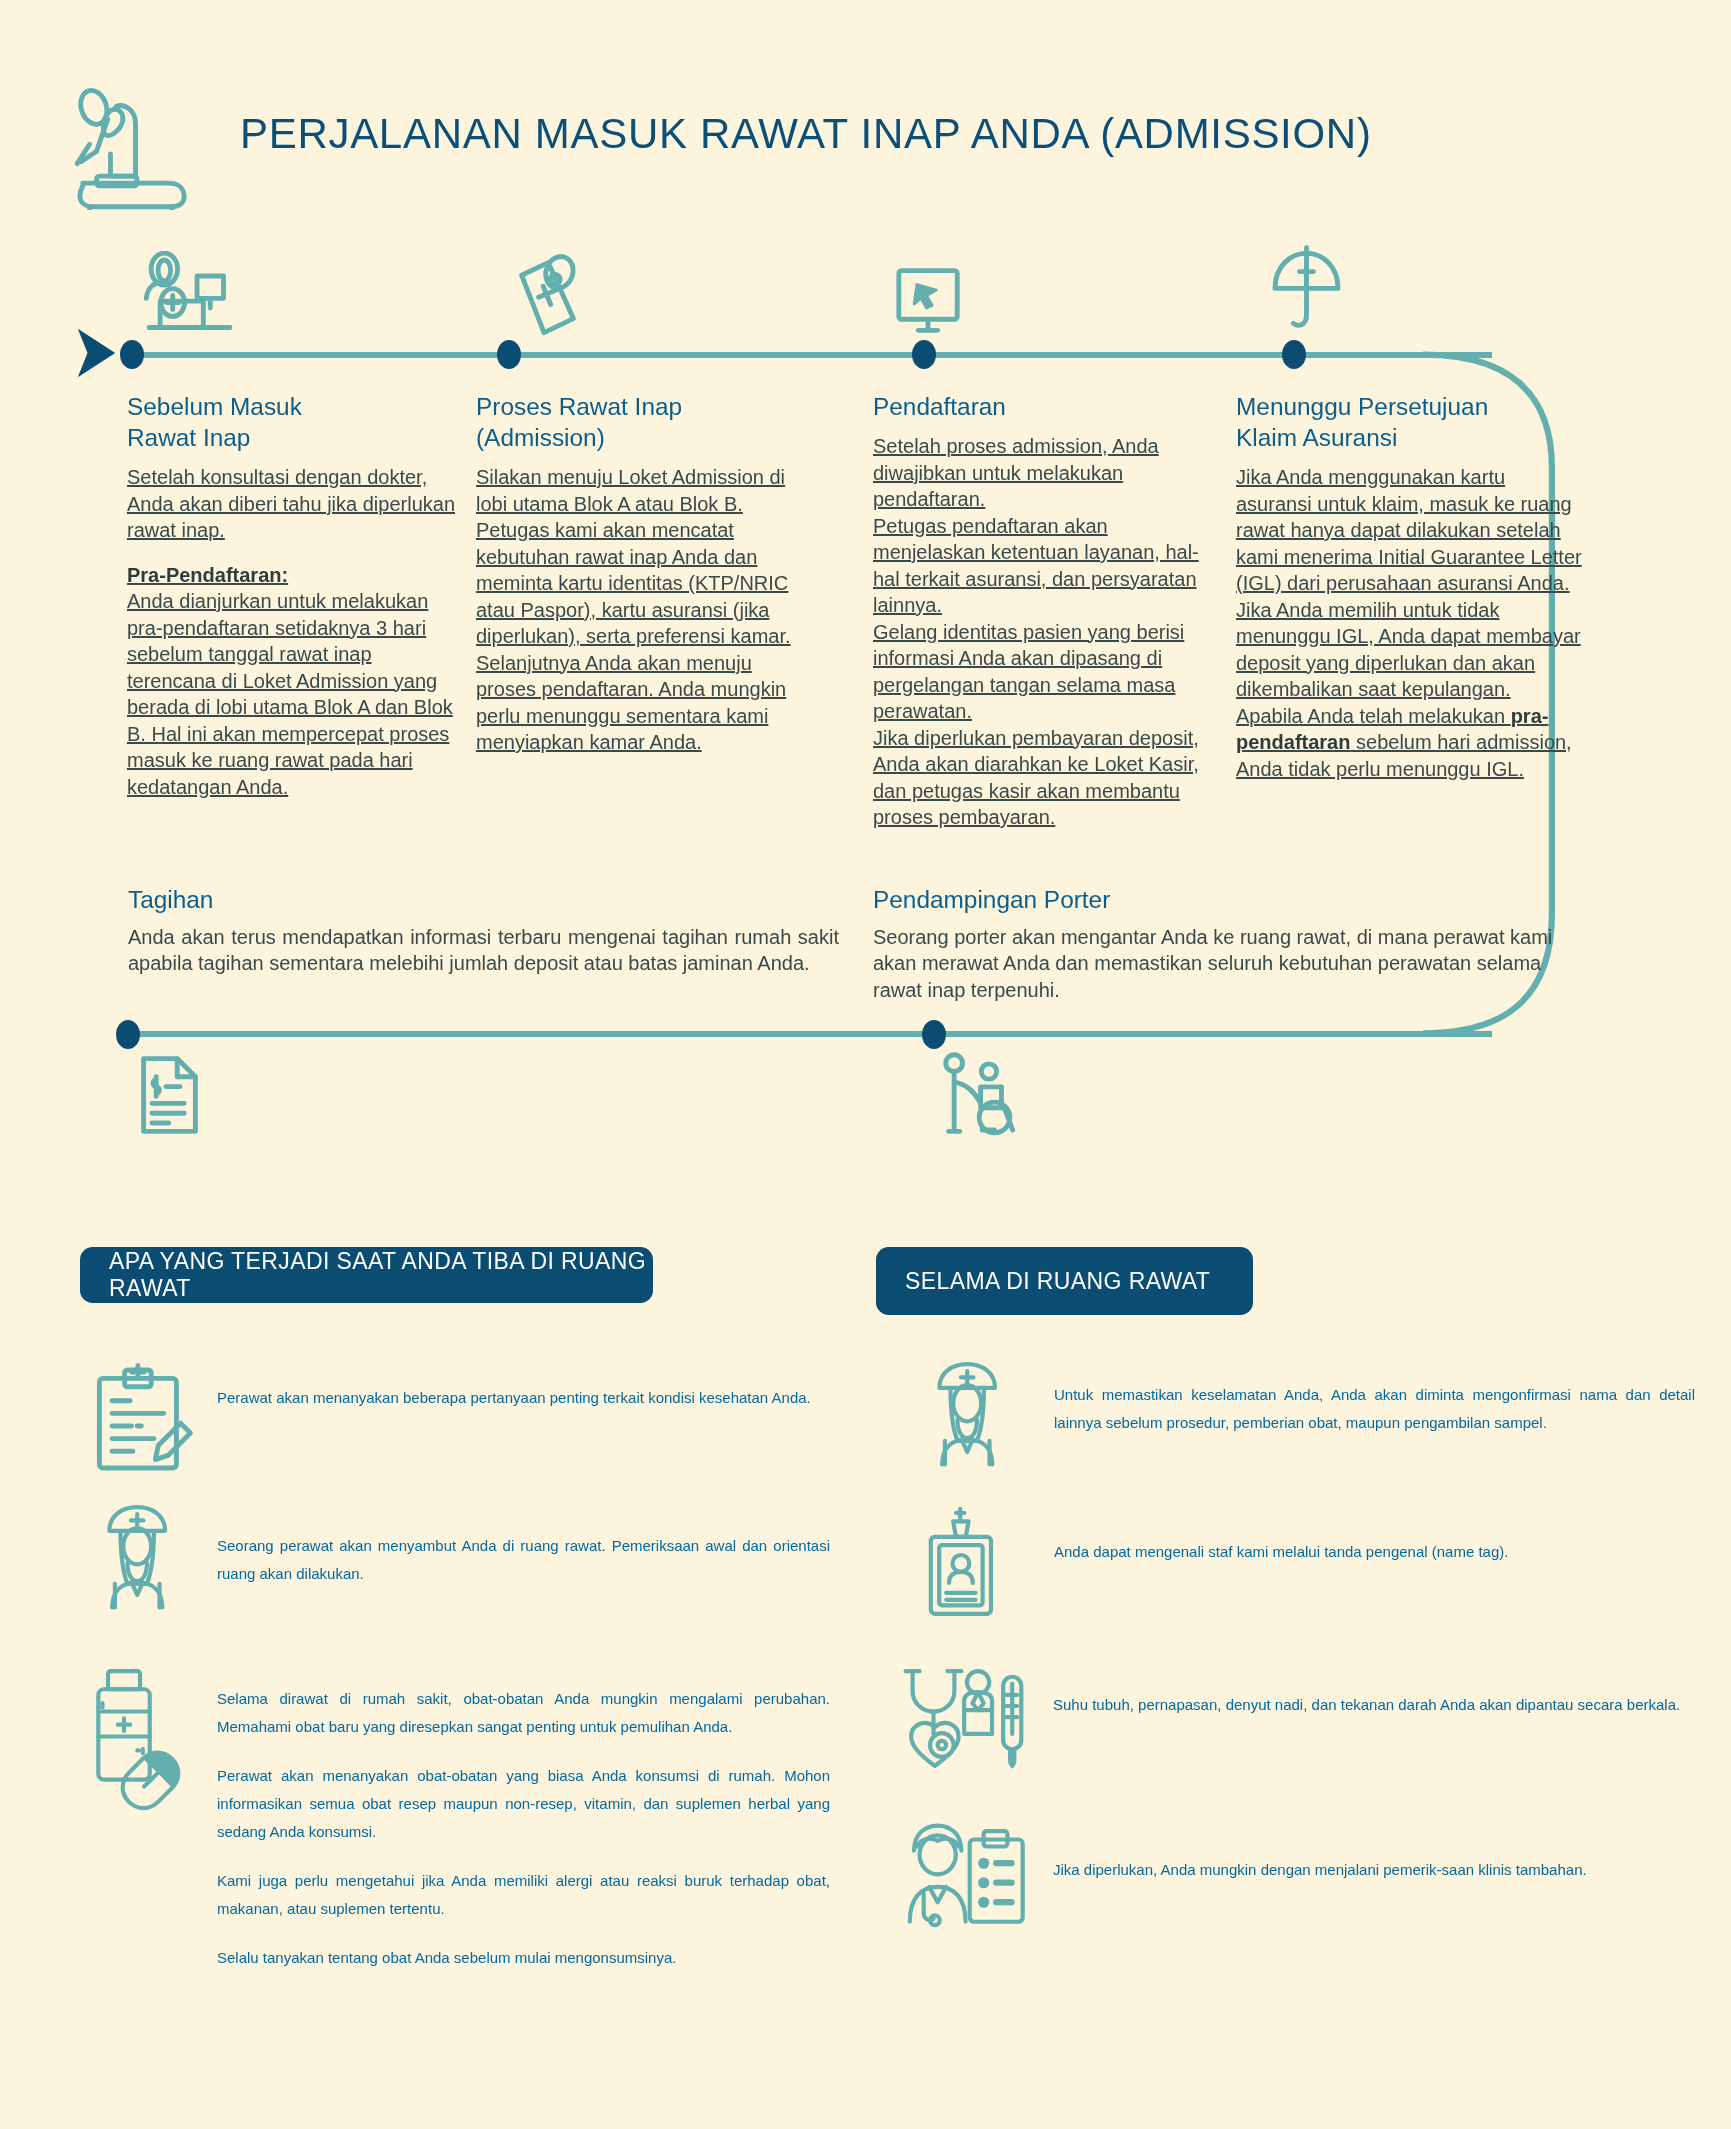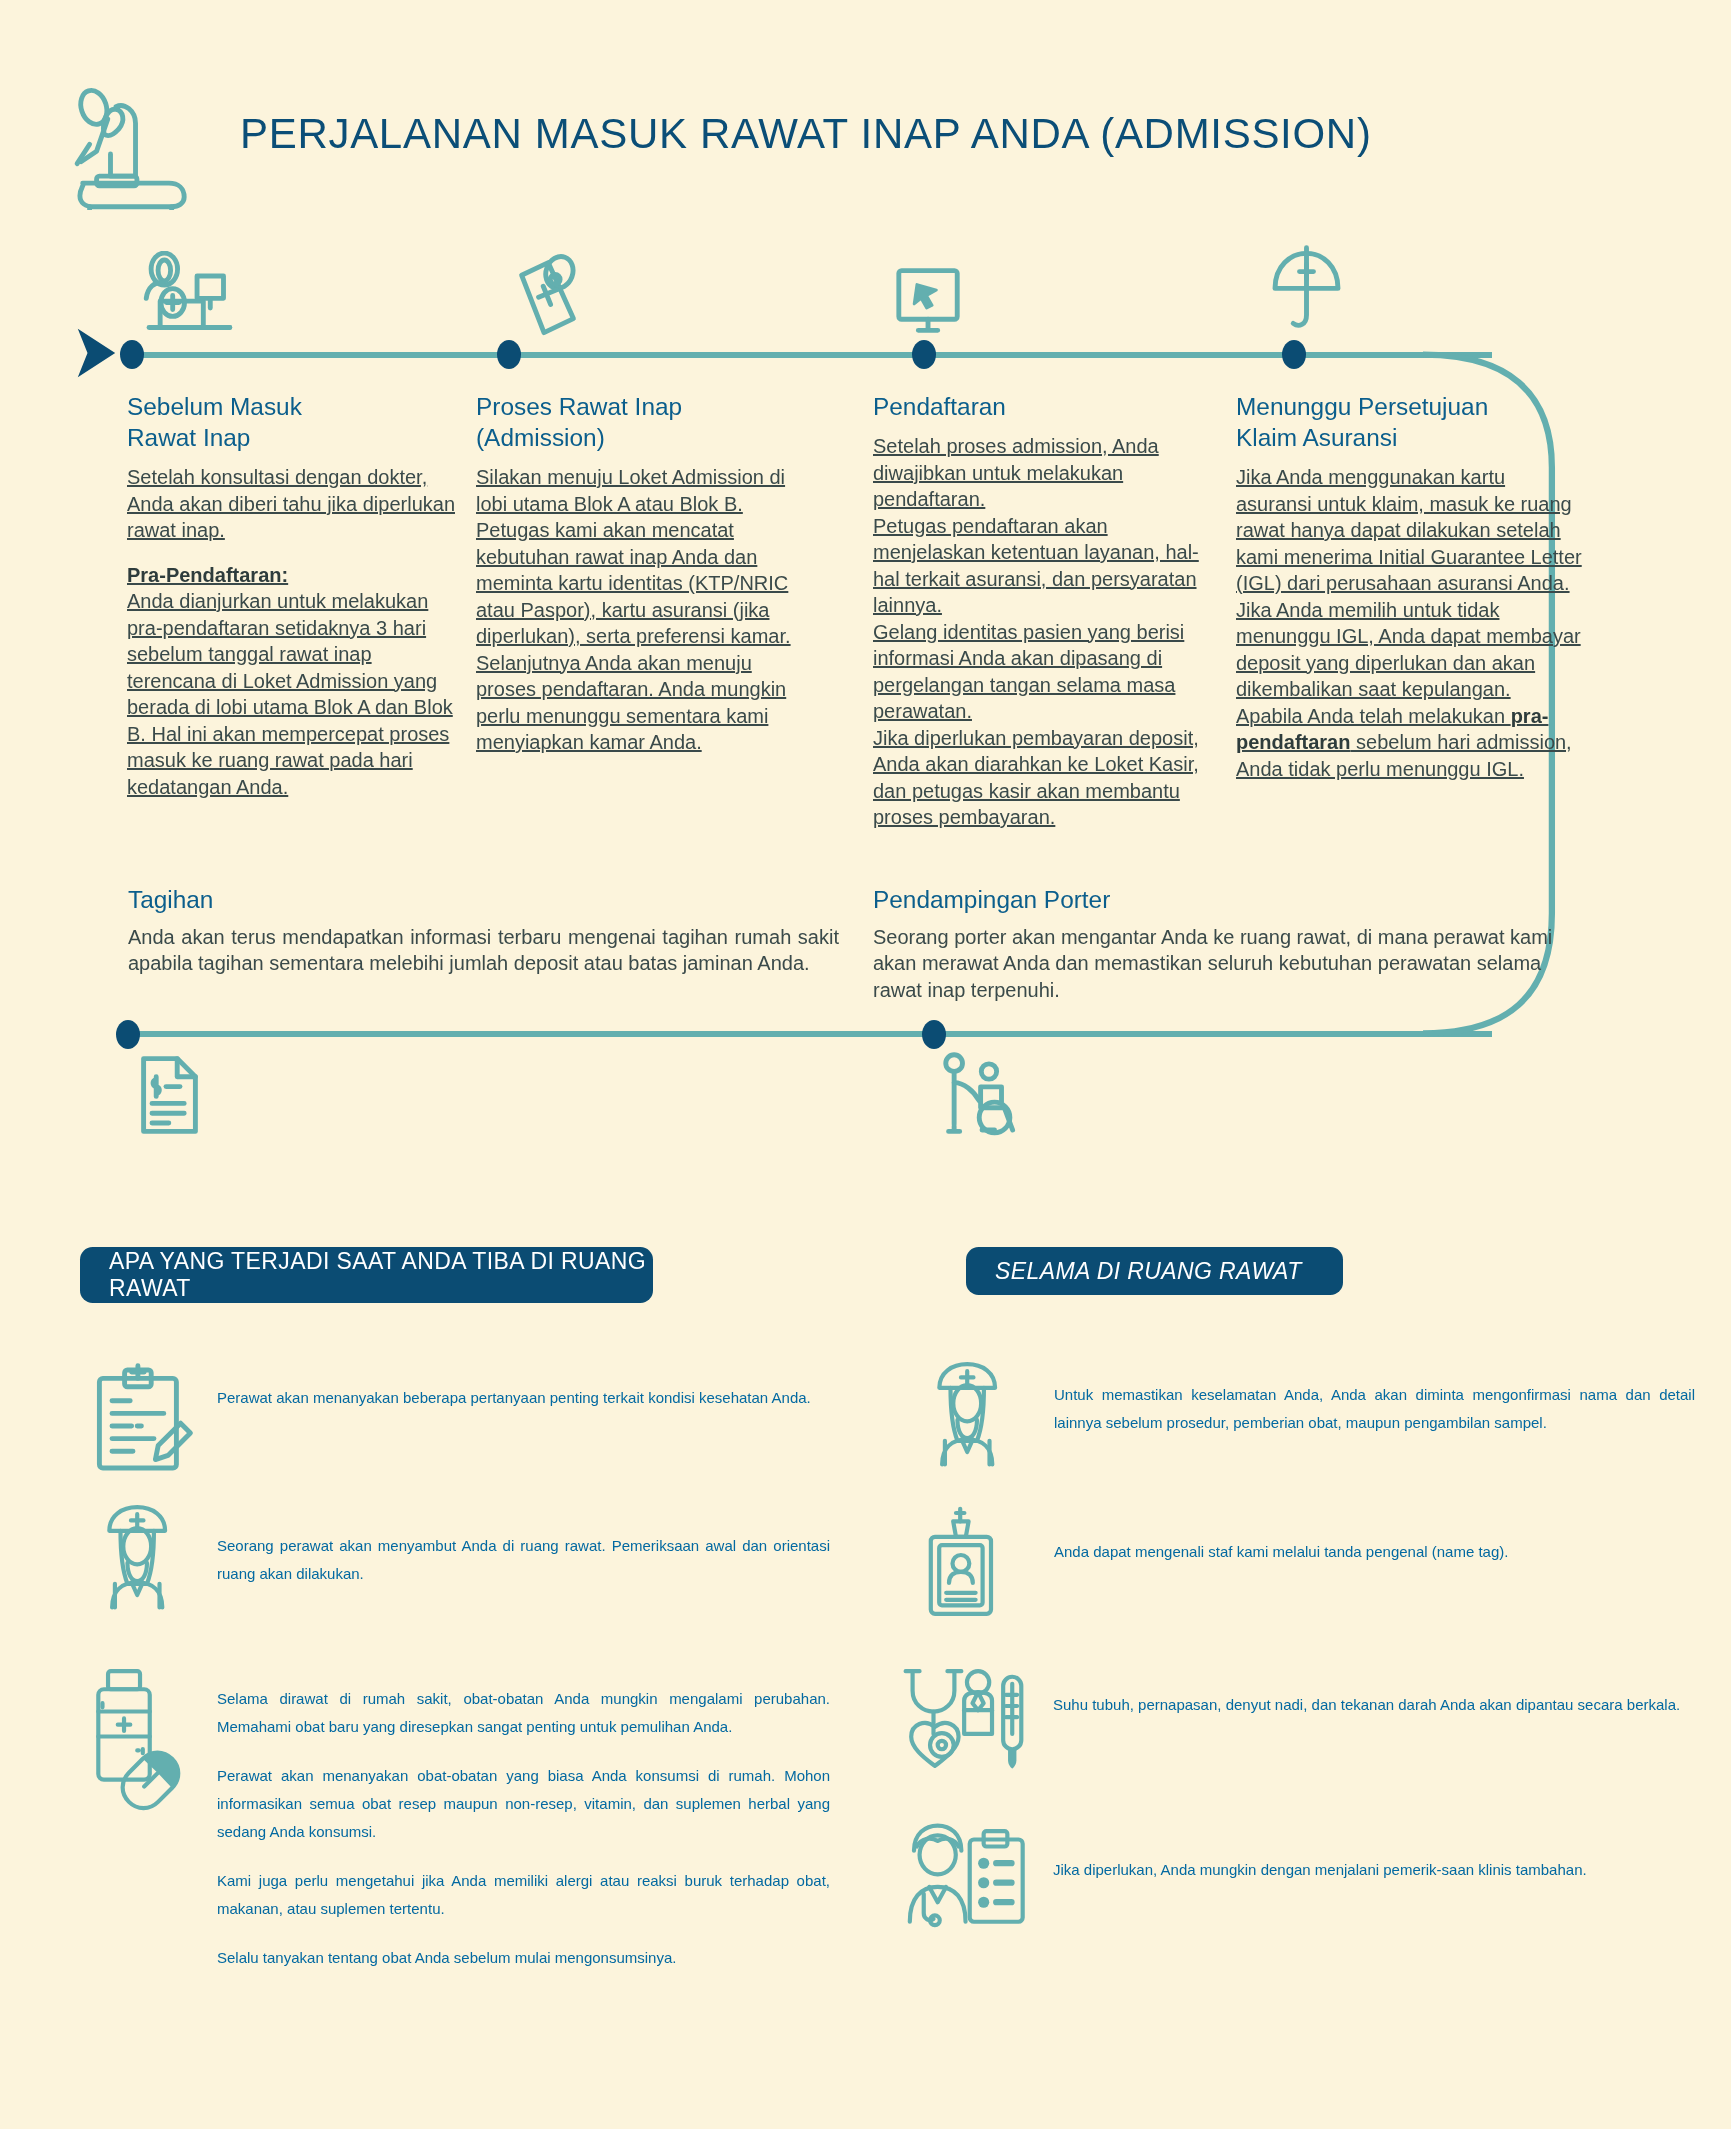--- a/index.html
+++ b/index.html
@@ -249,21 +249,21 @@
         <circle cx="78" cy="94" r="22"></circle>
         <path d="M92 80 L104 112 M60 112 L78 112"></path>
       </g>
     </svg>
   </div>
 
   <div class="banner" style="left:80px; top:1247px; width:573px; height:56px;">
     <span>APA YANG TERJADI SAAT ANDA TIBA DI RUANG RAWAT</span>
   </div>
 
-  <div class="banner" style="left:966px; top:1247px; width:377px; height:48px;font-style:italic;">
+  <div class="banner" style="left:876px; top:1247px; width:377px; height:68px;">
     <span>SELAMA DI RUANG RAWAT</span>
   </div>
 
   <div class="item" style="left:91px; top:1363px; width:739px;">
     <div class="item-icon" style="width:126px;">
       <svg width="105" height="112" viewBox="0 0 150 160">
         <g fill="none" stroke="#63AFAF" stroke-width="7" stroke-linecap="round" stroke-linejoin="round">
           <rect x="12" y="22" width="110" height="128" rx="5"></rect>
           <rect x="48" y="10" width="38" height="24" rx="4"></rect>
           <path d="M67 4 L67 22 M58 13 L76 13"></path>

